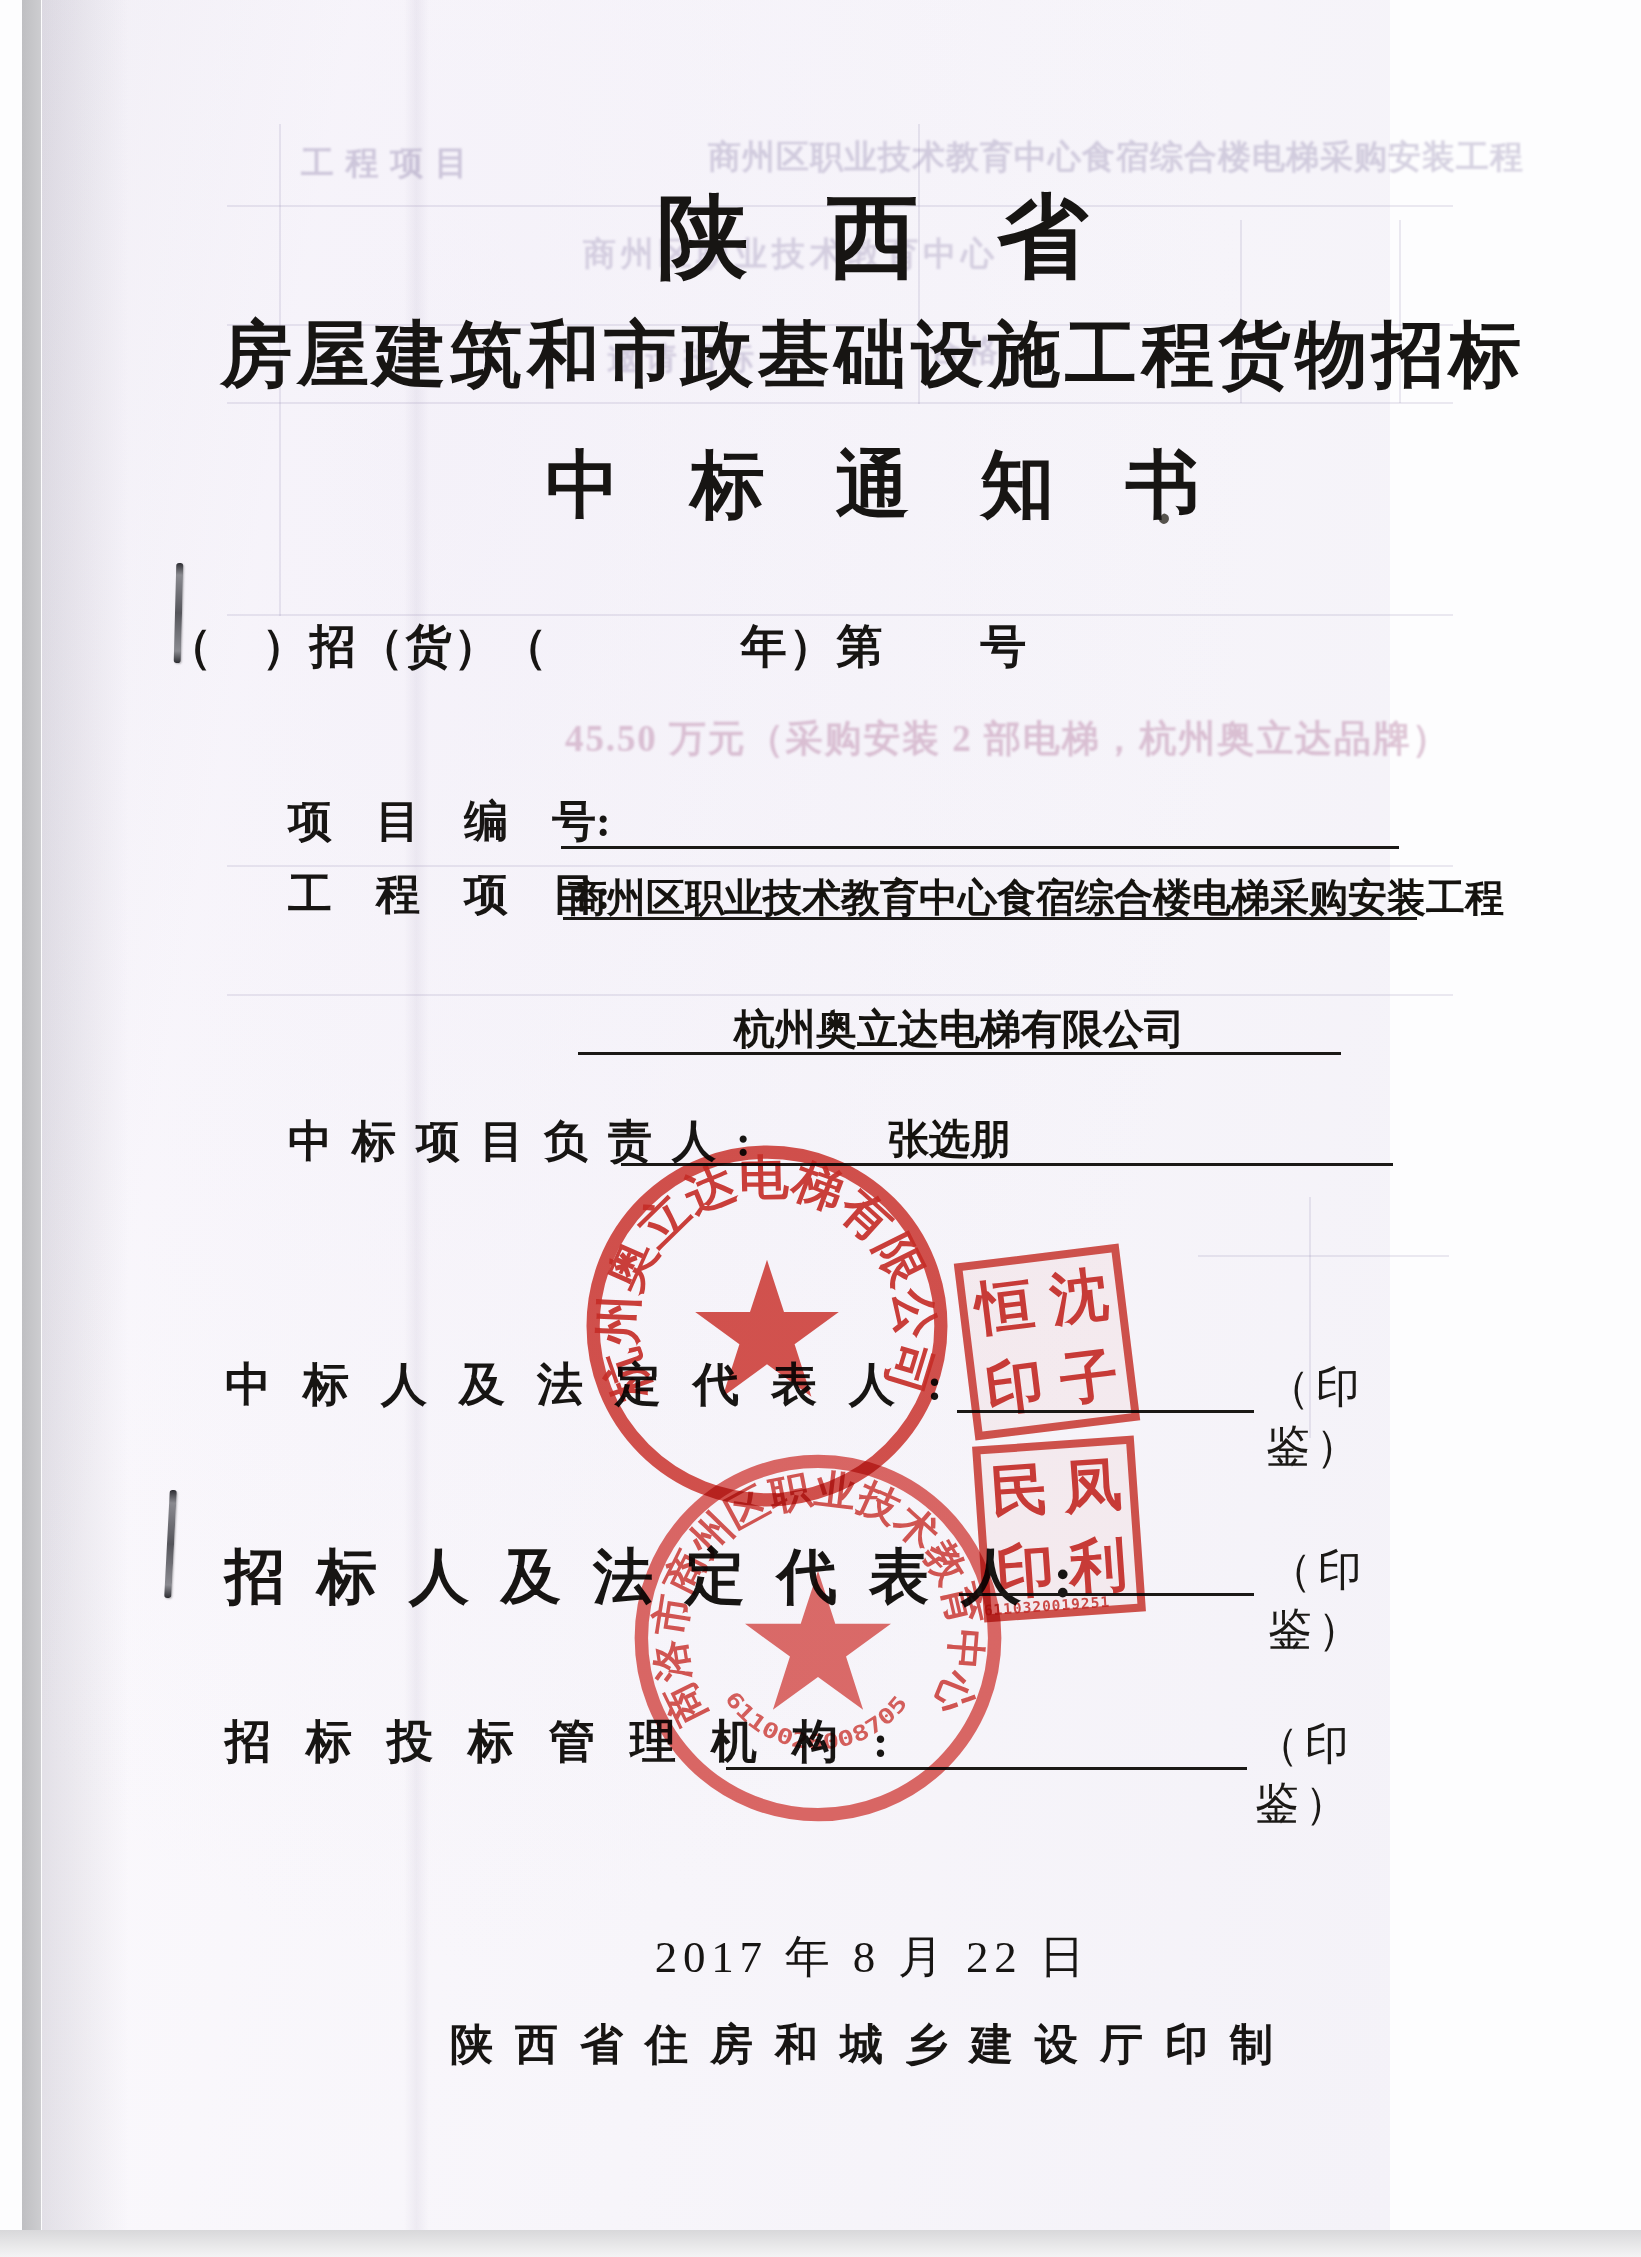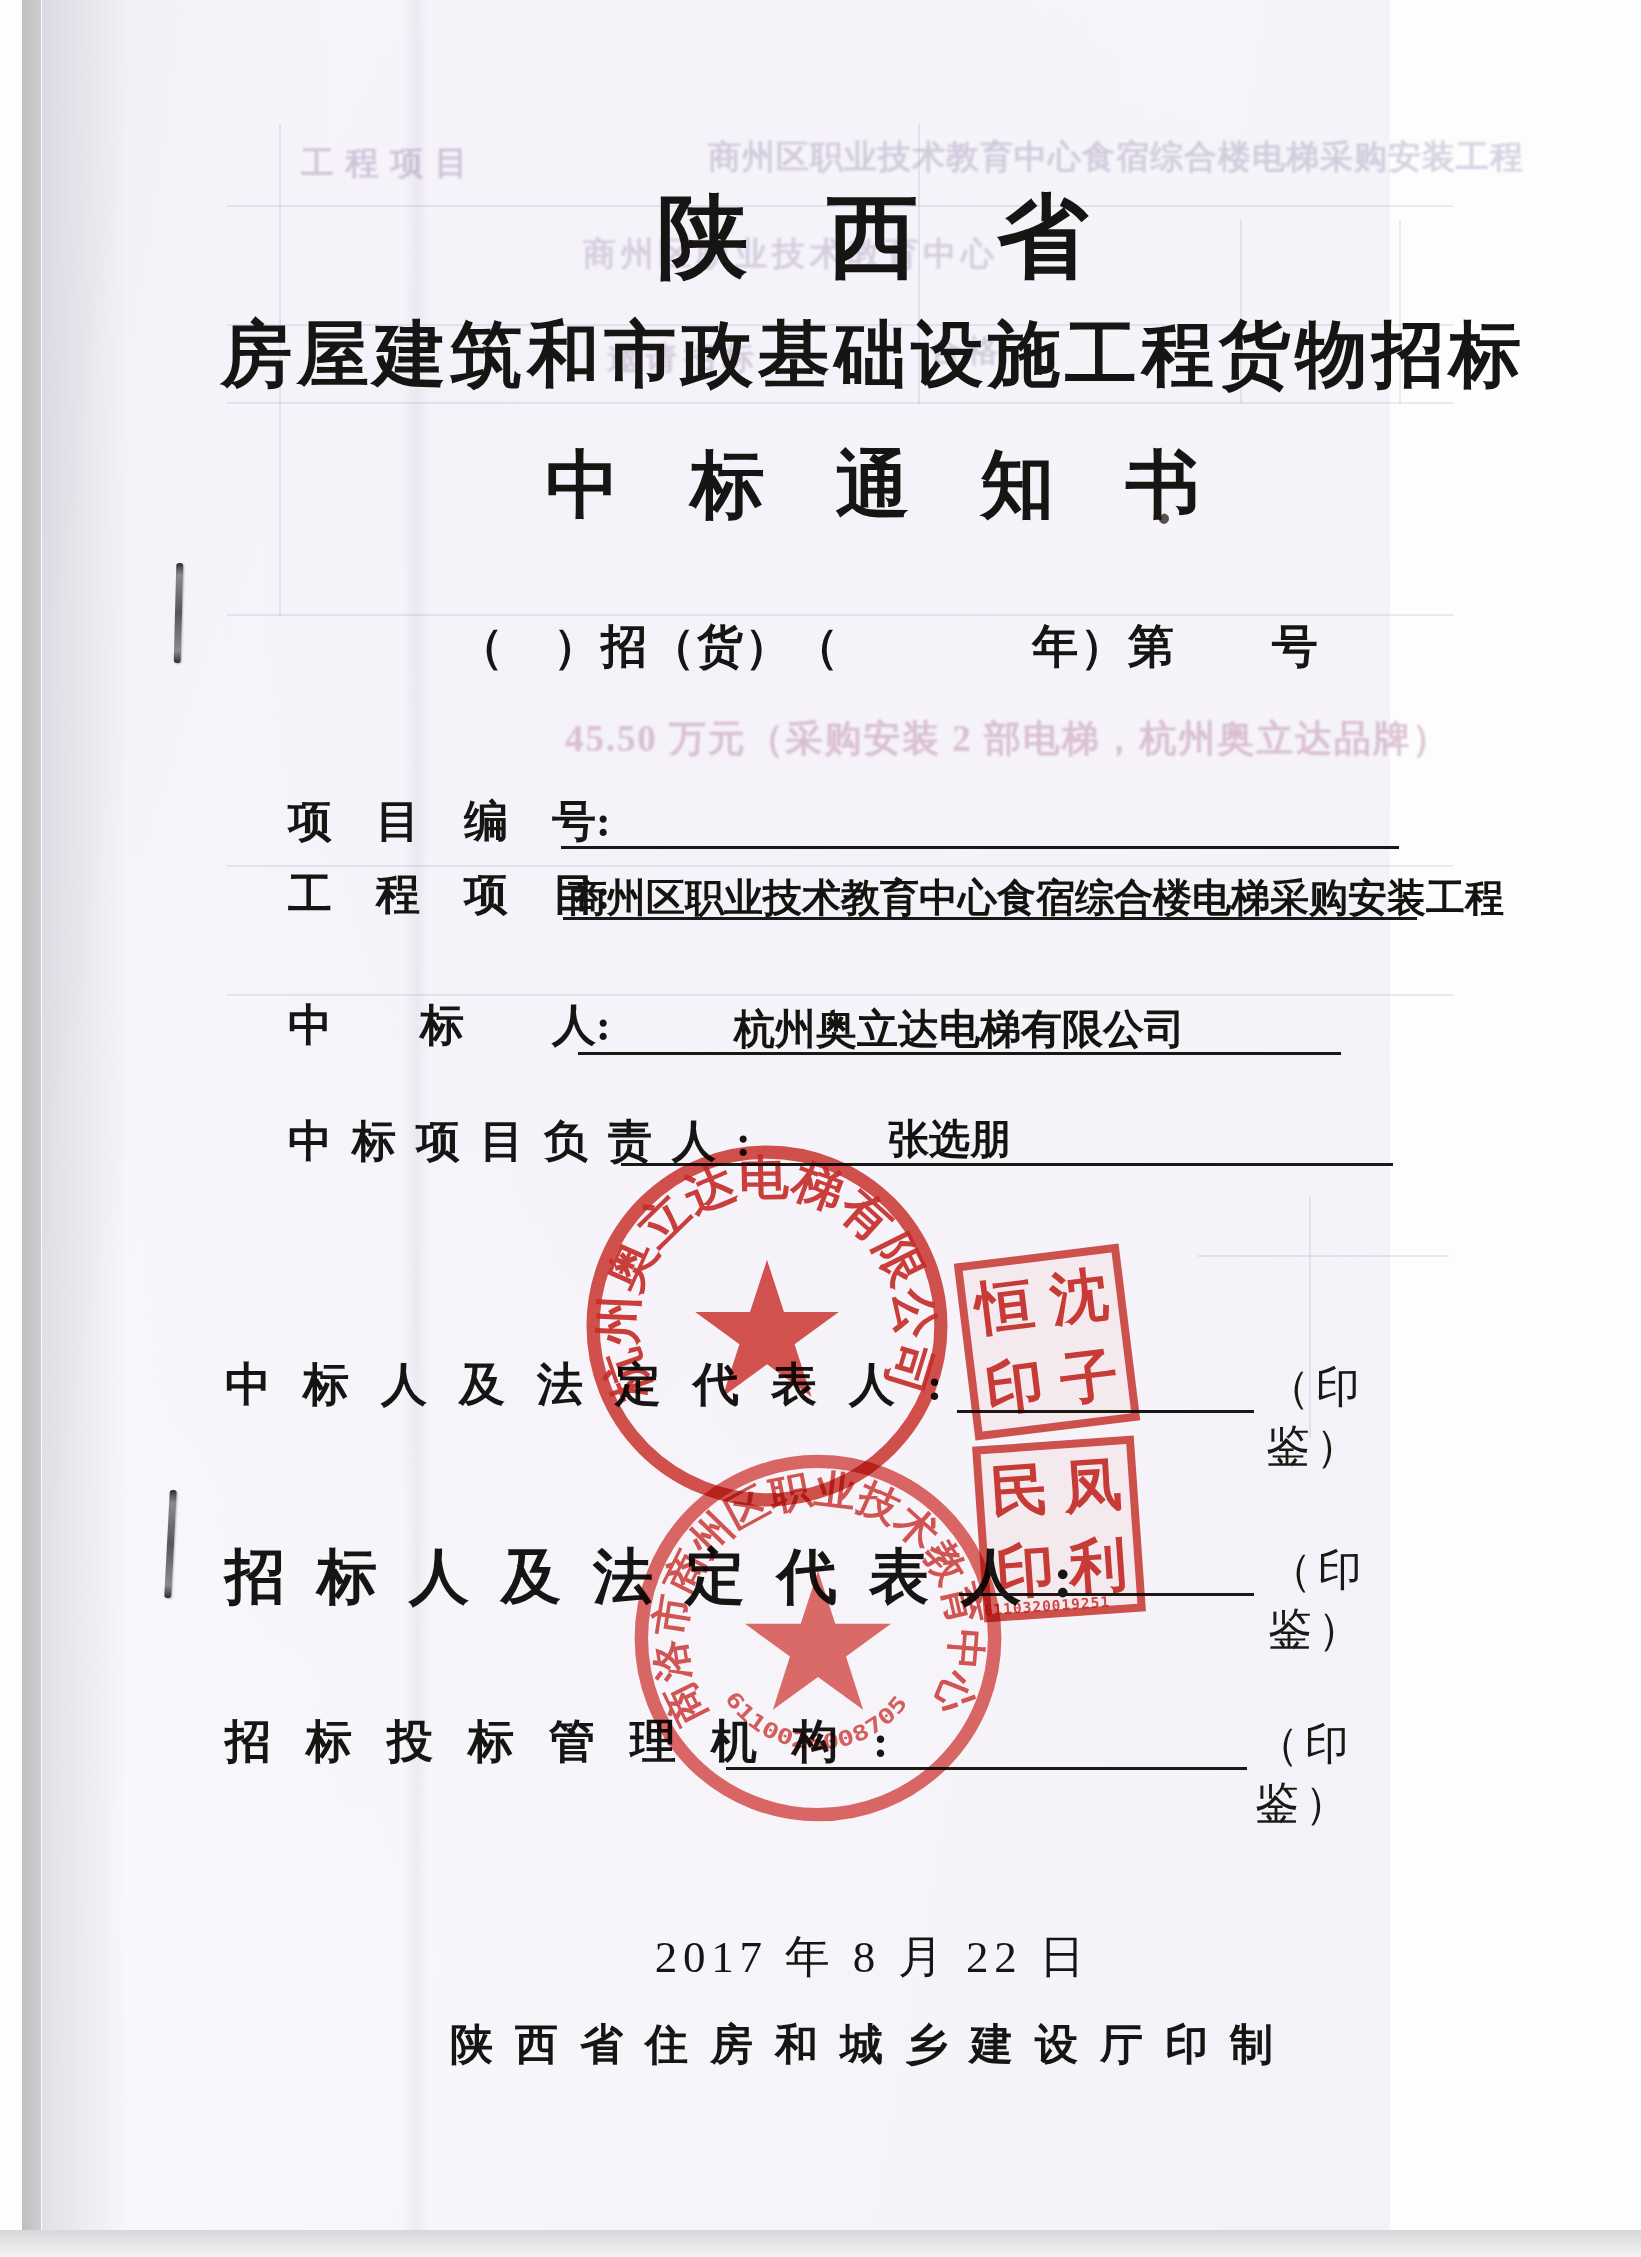--- a/index.html
+++ b/index.html
@@ -34,21 +34,21 @@
   }
 
   
   .t { position:absolute; color:#171513; white-space:nowrap; }
   .title-province { left:116px; top:176px; width:1429px; text-align:center;
     font-size:91px; font-weight:900; letter-spacing:79px; text-indent:79px; }
   .title-main { left:97px; top:307px; width:1468px; text-align:center;
     font-size:72px; font-weight:700; letter-spacing:4.8px; }
   .title-notice { left:116px; top:436px; width:1429px; text-align:center;
     font-size:74px; font-weight:900; letter-spacing:71px; text-indent:71px; }
-  .number-line { left:132px; top:616px; width:1429px; text-align:center;
+  .number-line { left:124px; top:616px; width:1429px; 
     font-size:46px; font-weight:700; letter-spacing:1.9px; }
 
   .lbl { font-weight:700; }
   .lbl-r1 { left:246px; top:792px; font-size:44px; }
   .lbl-r2 { left:246px; top:865px; font-size:44px; }
   .lbl-r3 { left:246px; top:996px; font-size:44px; }
   .lbl-r4 { left:246px; top:1112px; font-size:44px; letter-spacing:20px; }
   .lbl-r5 { left:183px; top:1354px; font-size:46px; letter-spacing:32px; }
   .lbl-r6 { left:183px; top:1537px; font-size:60px; letter-spacing:32px; }
   .lbl-r7 { left:183px; top:1711px; font-size:46px; letter-spacing:35px; }
@@ -149,21 +149,20 @@
     <div class="t title-notice">中标通知书</div>
     <div class="t number-line">（　）招（货）（　　　　年）第　　号</div>
 
     <div class="t lbl lbl-r1">项　目　编　号:</div>
     <div class="uline ul-r1"></div>
 
     <div class="t lbl lbl-r2">工　程　项　目:</div>
     <div class="val val-r2">商州区职业技术教育中心食宿综合楼电梯采购安装工程</div>
     <div class="uline ul-r2"></div>
 
-    <div class="t lbl lbl-r3">中　　标　　人:</div>
     <div class="val val-r3">杭州奥立达电梯有限公司</div>
     <div class="uline ul-r3"></div>
 
     <div class="t lbl lbl-r4">中标项目负责人:</div>
     <div class="val val-r4">张选朋</div>
     <div class="uline ul-r4"></div>
 
     <div class="t lbl lbl-r5">中标人及法定代表人:</div>
     <div class="uline ul-r5"></div>
     <div class="seal-note note-r5">（印鉴）</div>

